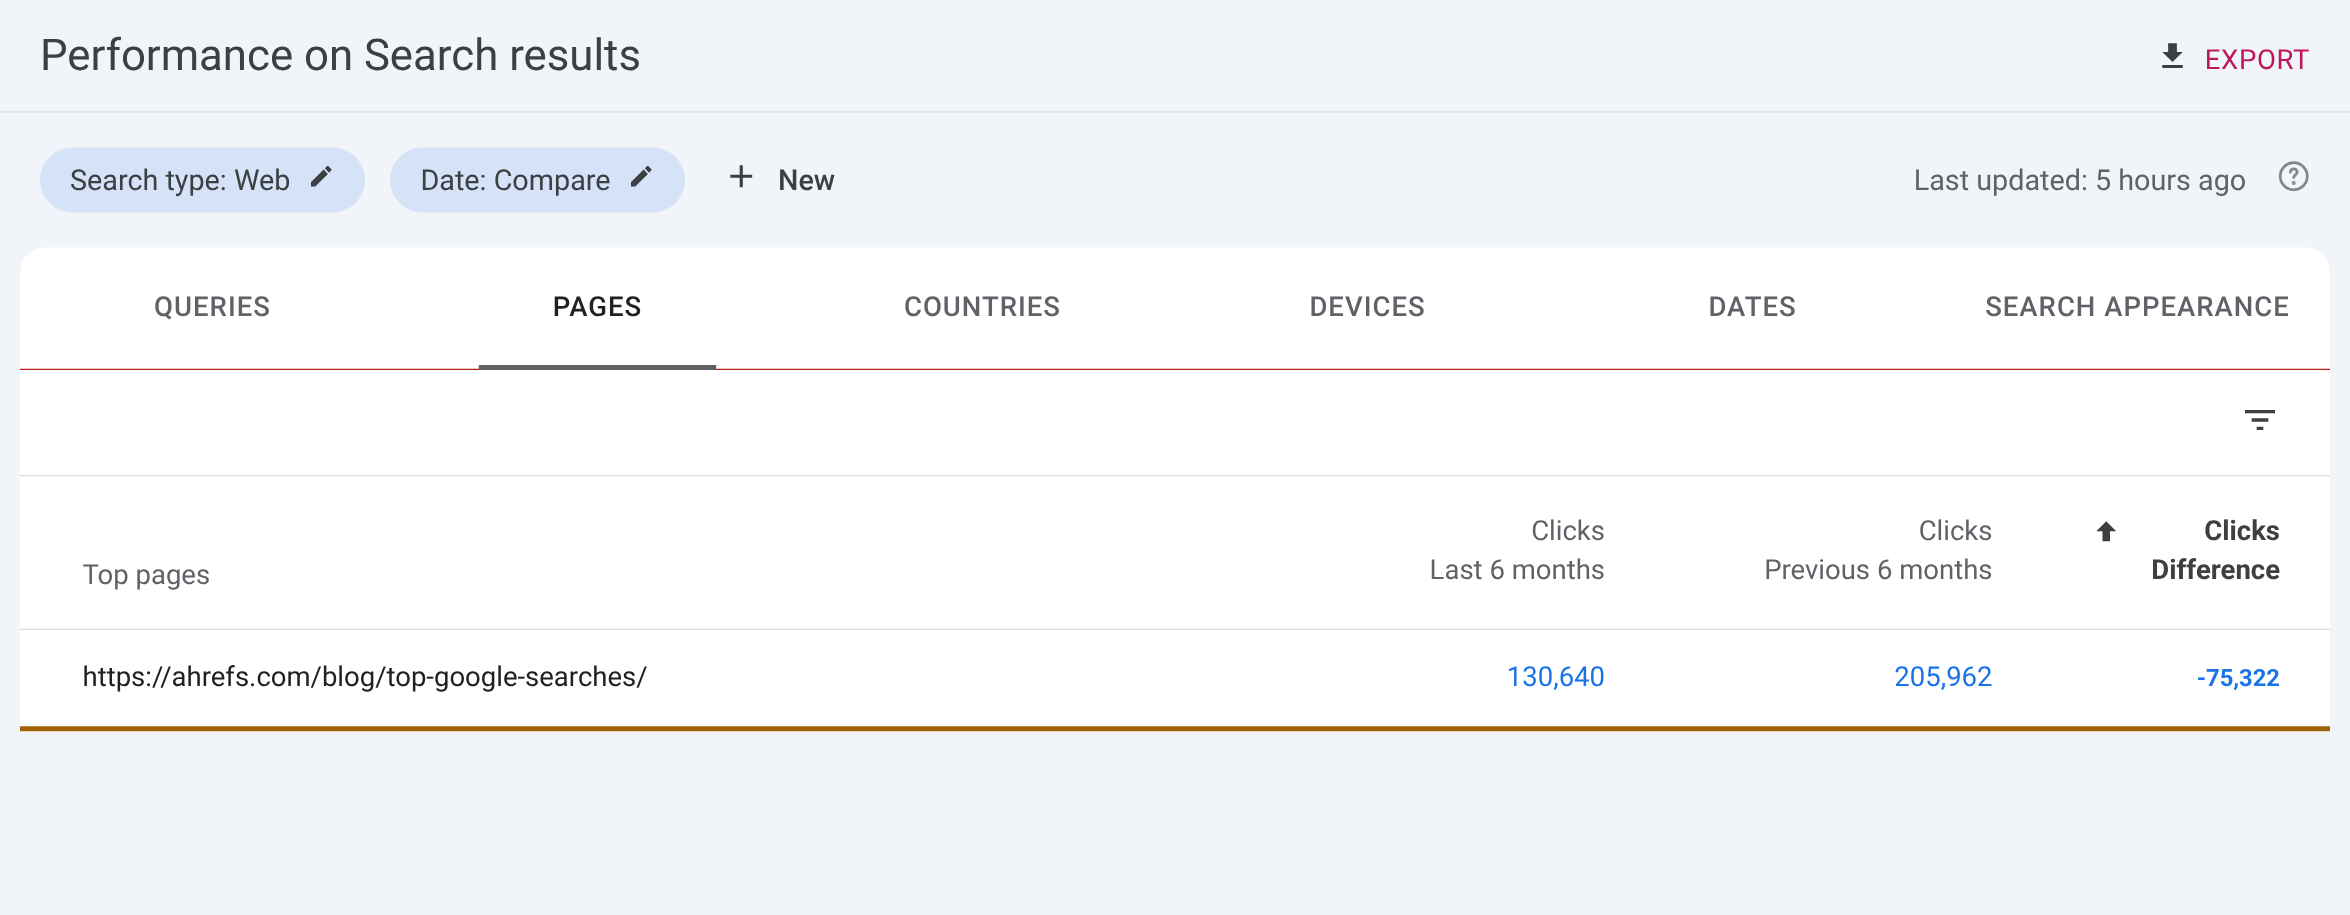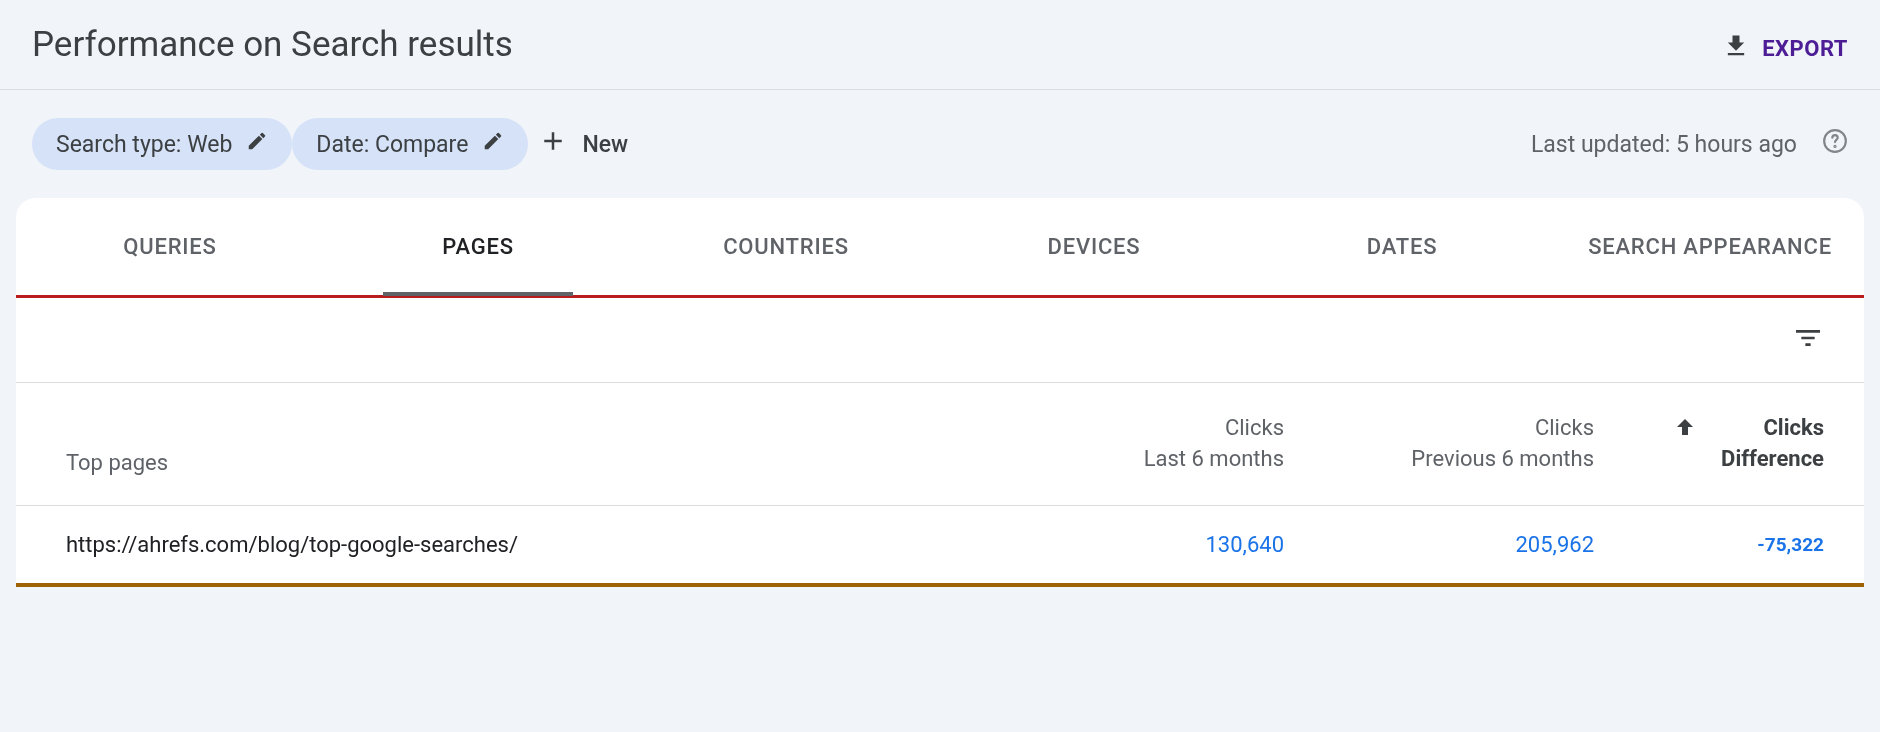--- a/index.html
+++ b/index.html
@@ -24,42 +24,43 @@
       font-size: 35px;
       font-weight: 400;
       color: #3c4043;
     }
     .export-btn {
       display: flex;
       align-items: center;
       gap: 12px;
       cursor: pointer;
       font-size: 22px;
-      font-weight: 700;
+      font-weight: 400;
       letter-spacing: 0.5px;
-      color: #4c1d95;
+      color: #be185d;
     }
     .export-btn svg {
       width: 28px;
       height: 28px;
       fill: #3c4043;
     }
     .divider {
       height: 1px;
       background: #dadce0;
     }
     .filters-row {
       display: flex;
       align-items: center;
       justify-content: space-between;
       padding: 28px 32px;
     }
     .filters-left {
       display: flex;
       align-items: center;
+      gap: 20px;
     }
     .chip {
       display: flex;
       align-items: center;
       gap: 14px;
       background: #d5e2f7;
       border-radius: 28px;
       padding: 12px 24px;
       font-size: 23px;
       color: #3c4043;
@@ -99,21 +100,21 @@
       fill: none;
       stroke-width: 2;
     }
     .content-card {
       background: #fff;
       margin: 0 16px 0 16px;
       border-radius: 20px 20px 0 0;
     }
     .tabs {
       display: flex;
-      border-bottom: 3px solid #b91c1c;
+      border-bottom: 1px solid #b91c1c;
     }
     .tab {
       flex: 1;
       text-align: center;
       padding: 36px 10px;
       font-size: 22px;
       font-weight: 500;
       letter-spacing: 0.8px;
       color: #5f6368;
       cursor: pointer;

